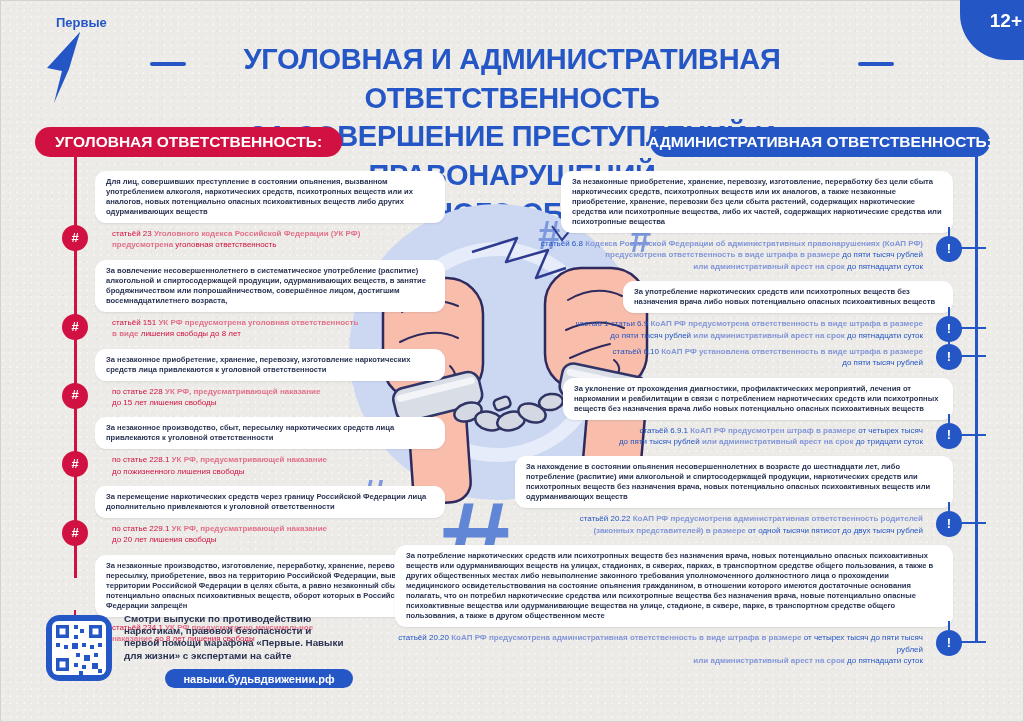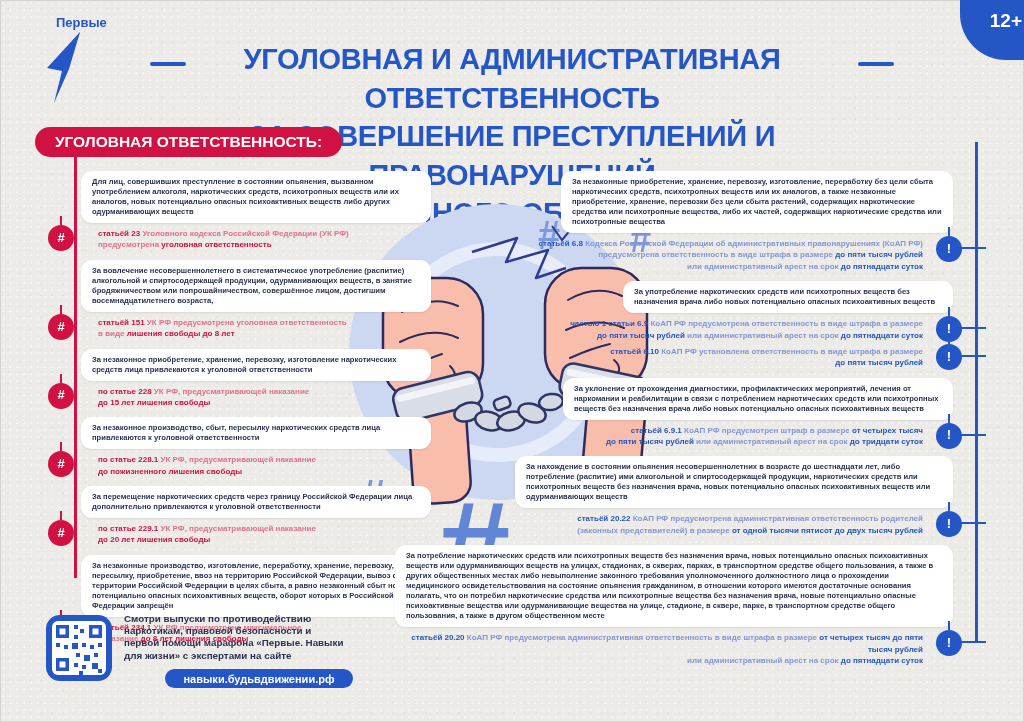--- a/index.html
+++ b/index.html
@@ -17,29 +17,29 @@
   .dash{position:absolute;top:62px;width:36px;height:4px;border-radius:2px;background:#2456c6;}
   .dash.l{left:150px}.dash.r{left:858px}
   .pill{position:absolute;top:127px;height:30px;border-radius:16px;color:#fff;font-weight:800;font-size:15.5px;
     display:flex;align-items:center;justify-content:center;white-space:nowrap;z-index:5;}
   .pill.red{left:35px;width:307px;background:#d11141;}
   .pill.blue{left:650px;width:340px;background:#2456c6;}
   .vline{position:absolute;width:2.5px;z-index:1;}
   .vline.red{left:74px;top:142px;height:436px;background:#d11141;}
   .vline.blue{left:975px;top:142px;height:500px;background:#2456c6;}
   .col{position:absolute;display:flex;flex-direction:column;z-index:3;}
-  .col.left{left:81px;top:162px;width:350px;align-items:stretch;}
+  .col.left{left:95px;top:162px;width:350px;align-items:stretch;}
   .col.right{right:71px;top:162px;width:560px;align-items:flex-end;}
   .card{background:#fff;border-radius:11px;padding:6px 11px;font-size:7.6px;line-height:1.32;font-weight:700;
     color:#2a3353;box-shadow:0 1px 2px rgba(40,50,90,.10);margin-top:9px;box-sizing:border-box;}
   .col.left .card{margin-left:0;}
   .st{position:relative;margin-top:5px;font-size:8px;line-height:1.42;}
   .col.left .st{padding-left:17px;padding-right:4px;text-align:left;}
   .col.right .st{margin-right:30px;text-align:right;width:530px;}
-  .st .seg-b{font-weight:700;}
+  .st .seg-b{font-weight:400;}
   .st.red .seg-b{color:#d11141;} .st.red .seg-r{color:#e2708a;font-weight:600;}
   .st.blue .seg-b{color:#2456c6;} .st.blue .seg-r{color:#8296d9;font-weight:600;}
   .marker{position:absolute;width:26px;height:26px;border-radius:50%;color:#fff;font-weight:800;font-size:13px;
     display:flex;align-items:center;justify-content:center;z-index:4;}
   .marker.red{background:#d11141;left:-33px;top:-3px;}
   .marker.blue{background:#2456c6;right:-39px;top:-2px;}
   .stem{position:absolute;width:2px;height:9px;z-index:4;}
   .stem.red{background:#d11141;left:-21px;top:-12px;}
   .stem.blue{background:#2456c6;right:-27px;top:-11px;}
   .connector{position:absolute;height:2px;background:#2456c6;right:-63px;width:26px;top:9px;z-index:2;}
@@ -66,20 +66,21 @@
 
   <div class="title">
     <div>УГОЛОВНАЯ И АДМИНИСТРАТИВНАЯ ОТВЕТСТВЕННОСТЬ</div>
     <div>ЗА СОВЕРШЕНИЕ ПРЕСТУПЛЕНИЙ И ПРАВОНАРУШЕНИЙ</div>
     <div>В СФЕРЕ НЕЗАКОННОГО ОБОРОТА НАРКОТИКОВ</div>
   </div>
   <div class="dash l"></div>
   <div class="dash r"></div>
 
   <div class="pill red">УГОЛОВНАЯ ОТВЕТСТВЕННОСТЬ:</div>
+  <div class="pill blue">АДМИНИСТРАТИВНАЯ ОТВЕТСТВЕННОСТЬ:</div>
 
   <div class="vline red"></div>
   <div class="vline blue"></div>
 
   <div class="illu">
     <svg width="350" height="392" viewBox="323 163 350 392">
       <circle cx="497" cy="352" r="148" fill="#ccd8f2"></circle>
       <circle cx="497" cy="352" r="103" fill="none" stroke="rgba(255,255,255,0.5)" stroke-width="14"></circle>
       <text x="250" y="300" font-family="Liberation Sans,sans-serif" font-weight="bold" font-size="112" fill="#7d99dd">#</text>
       <text x="538" y="249" font-family="Liberation Sans,sans-serif" font-weight="bold" font-size="40" fill="#7d99dd">#</text>

